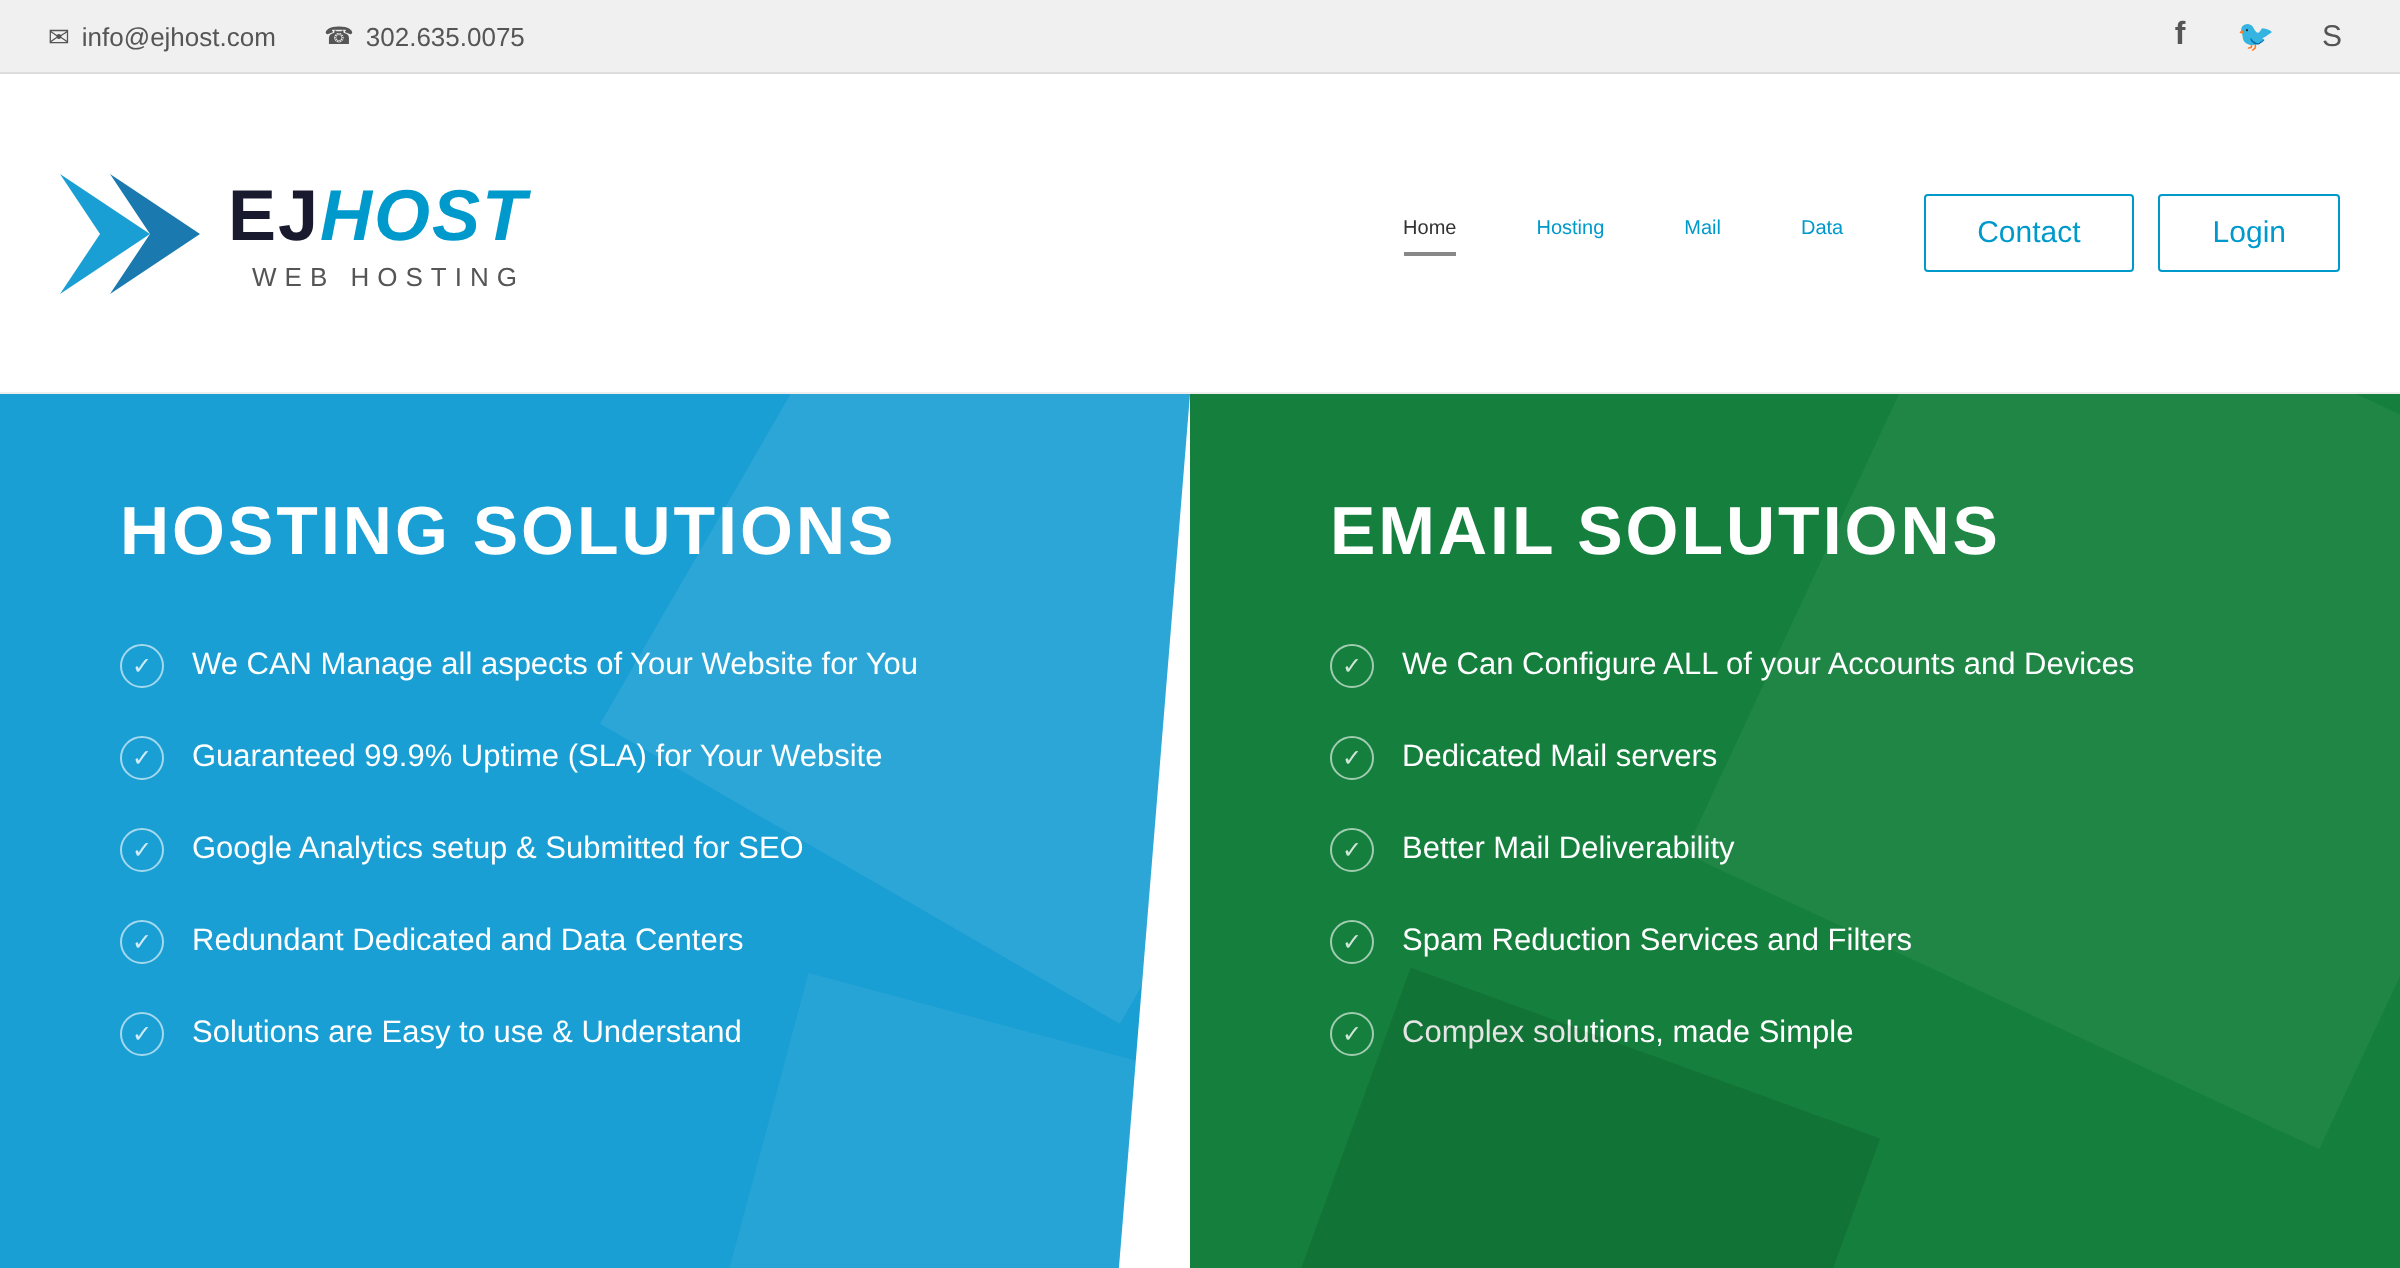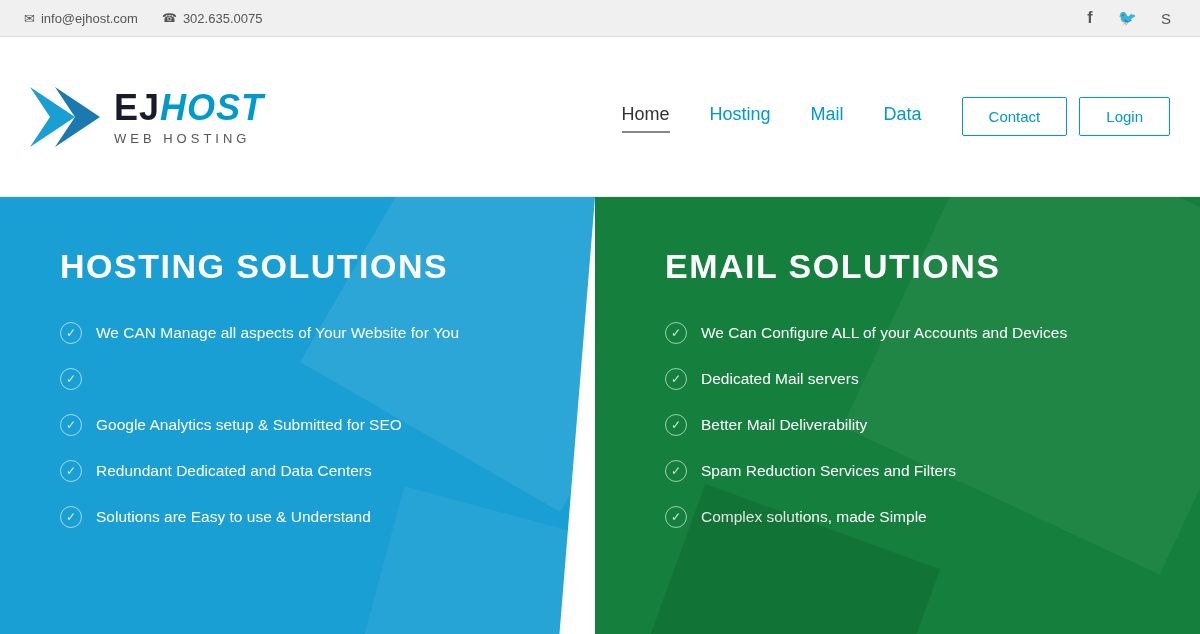--- a/index.html
+++ b/index.html
@@ -36,25 +36,25 @@
       border-bottom: 1px solid #eee;
     }
     .logo-area { display: flex; align-items: center; gap: 14px; }
     .logo-arrow {
       width: 70px; height: 60px;
     }
     .logo-text { display: flex; flex-direction: column; }
     .logo-name { font-size: 36px; font-weight: 400; letter-spacing: 1px; }
     .logo-name span.ej { color: #1a1a2e; font-weight: 700; }
     .logo-name span.host { color: #0099cc; font-weight: 700; font-style: italic; }
-    .logo-sub { font-size: 13px; letter-spacing: 4px; color: #555; margin-top: 2px; }
+    .logo-sub { font-size: 13px; letter-spacing: 4px; color: #555; margin-top: 2px; margin-left: 12px; }
 
     .nav { display: flex; align-items: center; gap: 40px; }
     .nav-item {
-      font-size: 18px;
+      font-size: 10px;
       color: #555;
       cursor: pointer;
       text-decoration: none;
       position: relative;
       padding-bottom: 4px;
     }
     .nav-item.active { color: #333; font-weight: 500; }
     .nav-item.active::after {
       content: '';
       display: block;
@@ -227,20 +227,21 @@
 
   <div class="hero-left">
     <div class="section-title">HOSTING SOLUTIONS</div>
     <ul class="feature-list">
       <li class="feature-item">
         <div class="check-icon">✓</div>
         <span>We CAN Manage all aspects of Your Website for You</span>
       </li>
       <li class="feature-item">
         <div class="check-icon">✓</div>
+        <span>Guaranteed 99.9% Uptime (SLA) for Your Website</span>
       </li>
       <li class="feature-item">
         <div class="check-icon">✓</div>
         <span>Google Analytics setup &amp; Submitted for SEO</span>
       </li>
       <li class="feature-item">
         <div class="check-icon">✓</div>
         <span>Redundant Dedicated and Data Centers</span>
       </li>
       <li class="feature-item">

